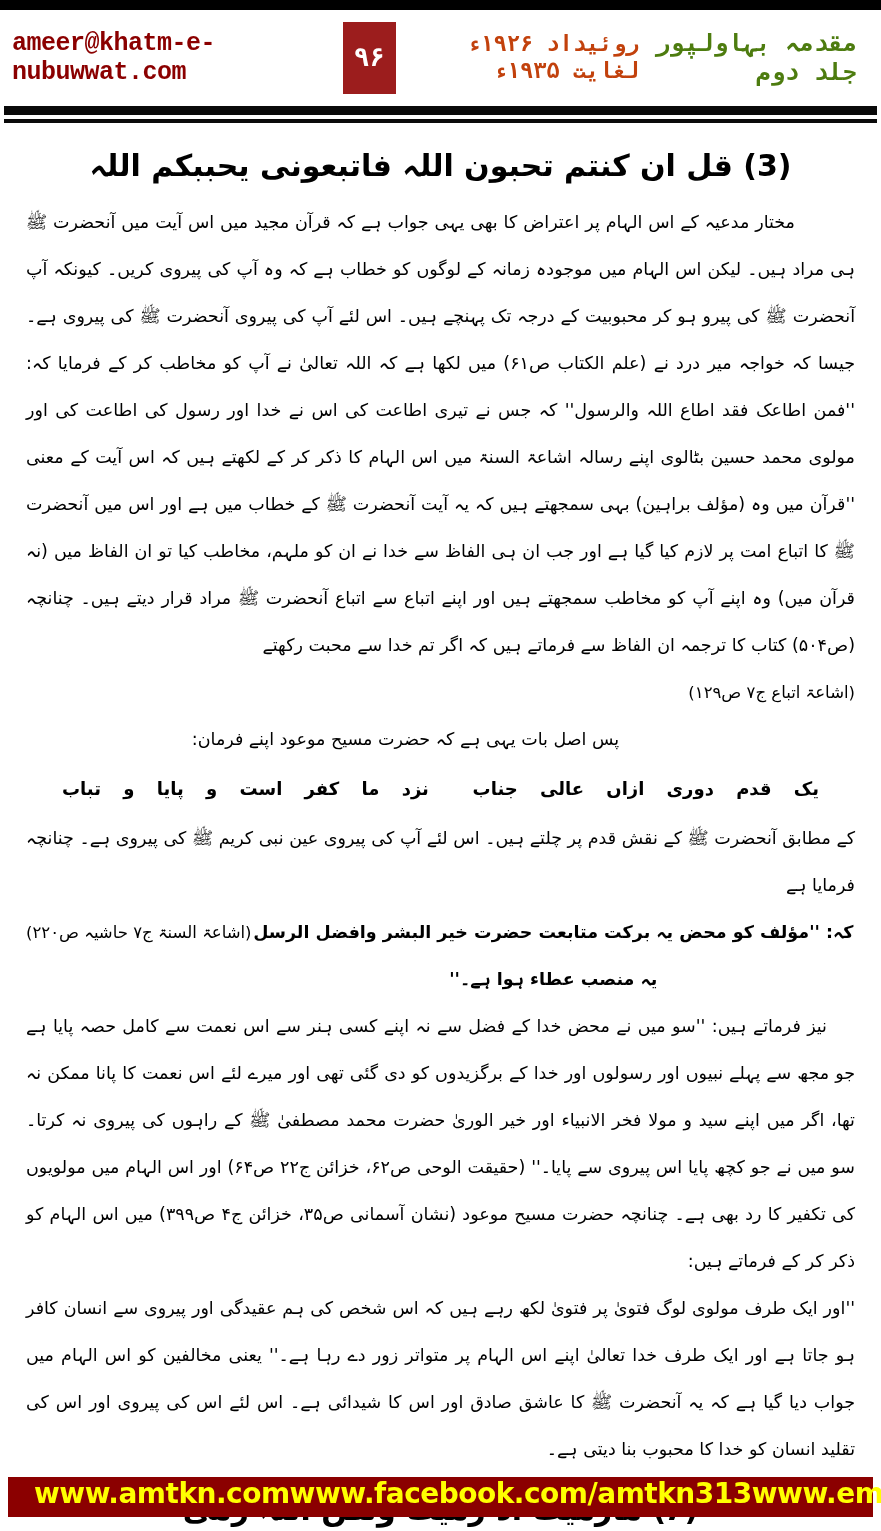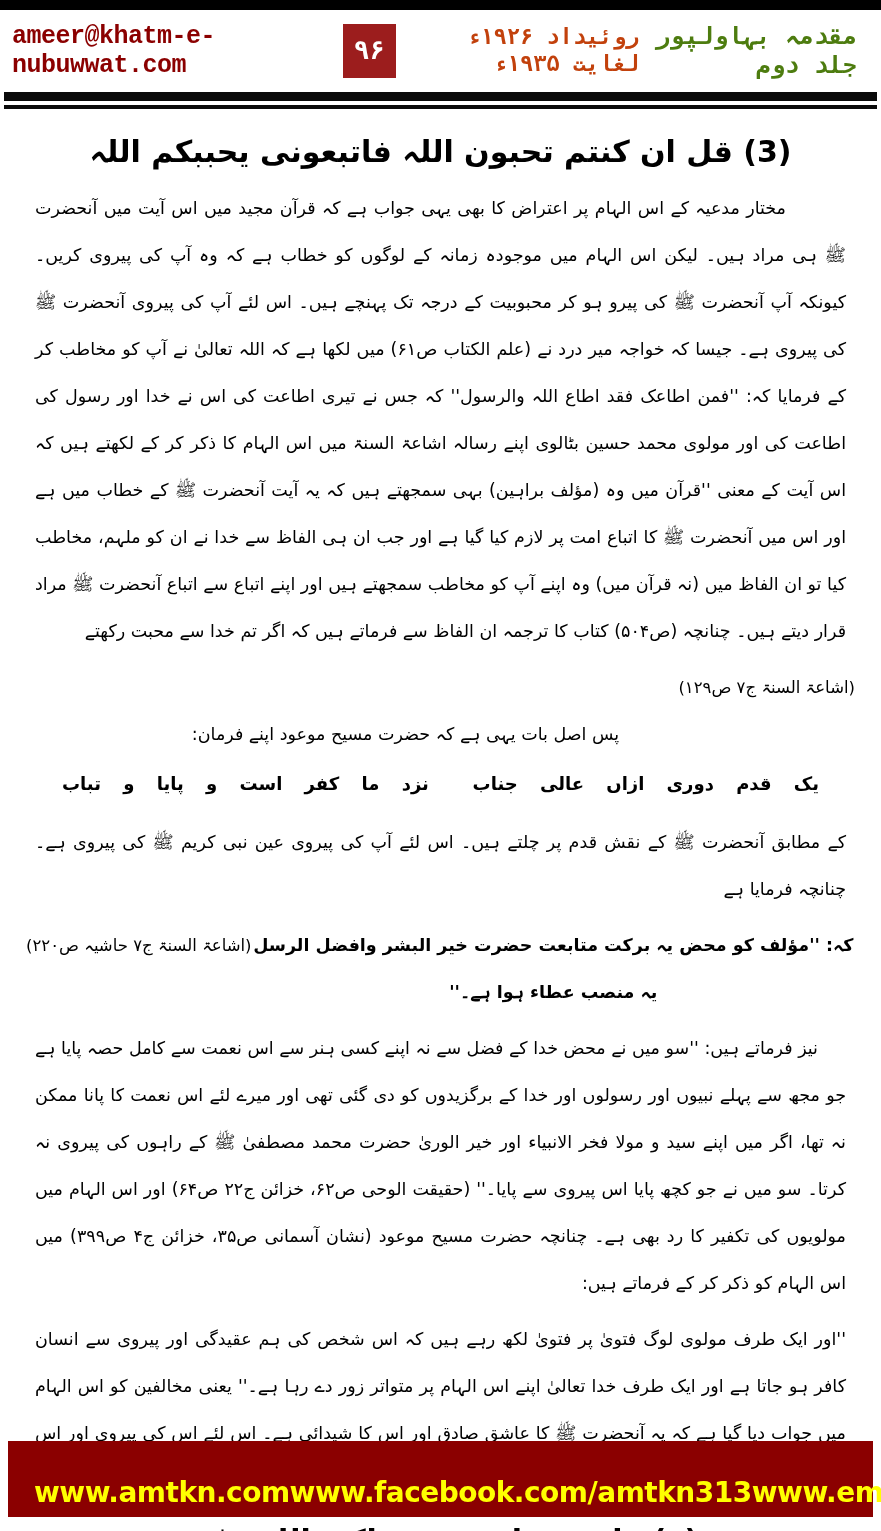--- a/index.html
+++ b/index.html
@@ -27,21 +27,21 @@
     color: #8b0000;
     font-weight: bold;
     font-size: 25px;
     letter-spacing: -0.5px;
   }
   .page-num {
     margin-left: 72px;
     background: #9c1d1d;
     color: #ffffff;
     width: 76px;
-    height: 54px;
+    height: 72px;
     display: flex;
     align-items: center;
     justify-content: center;
     font-size: 26px;
     font-weight: bold;
   }
   .edition {
     margin-left: 16px;
     direction: rtl;
     color: #c2410c;
@@ -67,21 +67,21 @@
     text-align: center;
     font-size: 30px;
     font-weight: bold;
     margin: 16px 0 12px 0;
     line-height: 1.4;
   }
   .para {
     font-size: 17.5px;
     line-height: 47px;
     text-align: justify;
-    margin: 9px;
+    margin: 0;
   }
   .indent    { text-indent: 60px; }
   .indent-sm { text-indent: 28px; }
   .cite-row {
     display: flex;
     justify-content: space-between;
     align-items: baseline;
     font-size: 17.5px;
     line-height: 47px;
   }
@@ -102,26 +102,26 @@
     font-size: 18px;
     font-weight: bold;
     line-height: 52px;
     word-spacing: 16px;
   }
   .footer {
     position: absolute;
     left: 8px;
     right: 8px;
     bottom: 14px;
-    height: 60px;
+    height: 40px;
     background: #8b0000;
     display: flex;
-    align-items: flex-end;
+    align-items: flex-start;
     justify-content: space-between;
-    padding: 8px 26px;
+    padding: 0 26px;
     direction: ltr;
   }
   .footer-link {
     color: #ffff00;
     font-size: 28px;
     font-weight: bold;
     letter-spacing: -0.5px;
     cursor: pointer;
   }
 </style>
@@ -142,21 +142,21 @@
   <div class="rule-thick"></div>
   <div class="rule-thin"></div>
 
   <div class="content">
 
     <h1 class="heading">(3) قل ان کنتم تحبون اللہ فاتبعونی یحببکم اللہ</h1>
 
     <p class="para indent">مختار مدعیہ کے اس الہام پر اعتراض کا بھی یہی جواب ہے کہ قرآن مجید میں اس آیت میں آنحضرت ﷺ ہی مراد ہیں۔ لیکن اس الہام میں موجودہ زمانہ کے لوگوں کو خطاب ہے کہ وہ آپ کی پیروی کریں۔ کیونکہ آپ آنحضرت ﷺ کی پیرو ہو کر محبوبیت کے درجہ تک پہنچے ہیں۔ اس لئے آپ کی پیروی آنحضرت ﷺ کی پیروی ہے۔ جیسا کہ خواجہ میر درد نے (علم الکتاب ص۶۱) میں لکھا ہے کہ اللہ تعالیٰ نے آپ کو مخاطب کر کے فرمایا کہ: ''فمن اطاعک فقد اطاع اللہ والرسول'' کہ جس نے تیری اطاعت کی اس نے خدا اور رسول کی اطاعت کی اور مولوی محمد حسین بٹالوی اپنے رسالہ اشاعۃ السنۃ میں اس الہام کا ذکر کر کے لکھتے ہیں کہ اس آیت کے معنی ''قرآن میں وہ (مؤلف براہین) بہی سمجھتے ہیں کہ یہ آیت آنحضرت ﷺ کے خطاب میں ہے اور اس میں آنحضرت ﷺ کا اتباع امت پر لازم کیا گیا ہے اور جب ان ہی الفاظ سے خدا نے ان کو ملہم، مخاطب کیا تو ان الفاظ میں (نہ قرآن میں) وہ اپنے آپ کو مخاطب سمجھتے ہیں اور اپنے اتباع سے اتباع آنحضرت ﷺ مراد قرار دیتے ہیں۔ چنانچہ (ص۵۰۴) کتاب کا ترجمہ ان الفاظ سے فرماتے ہیں کہ اگر تم خدا سے محبت رکھتے</p>
 
     <div class="cite-row">
-      <span class="cite">(اشاعۃ السنۃ ج۷ ص۱۲۹)</span>
+      <span class="cite">(اشاعۃ اتباع ج۷ ص۱۲۹)</span>
     </div>
 
     <p class="lead-in">پس اصل بات یہی ہے کہ حضرت مسیح موعود اپنے فرمان:</p>
 
     <div class="couplet">
       <span>یک قدم دوری ازاں عالی جناب</span>
       <span>نزد ما کفر است و پایا و تباب</span>
     </div>
 
     <p class="para">کے مطابق آنحضرت ﷺ کے نقش قدم پر چلتے ہیں۔ اس لئے آپ کی پیروی عین نبی کریم ﷺ کی پیروی ہے۔ چنانچہ فرمایا ہے</p>

